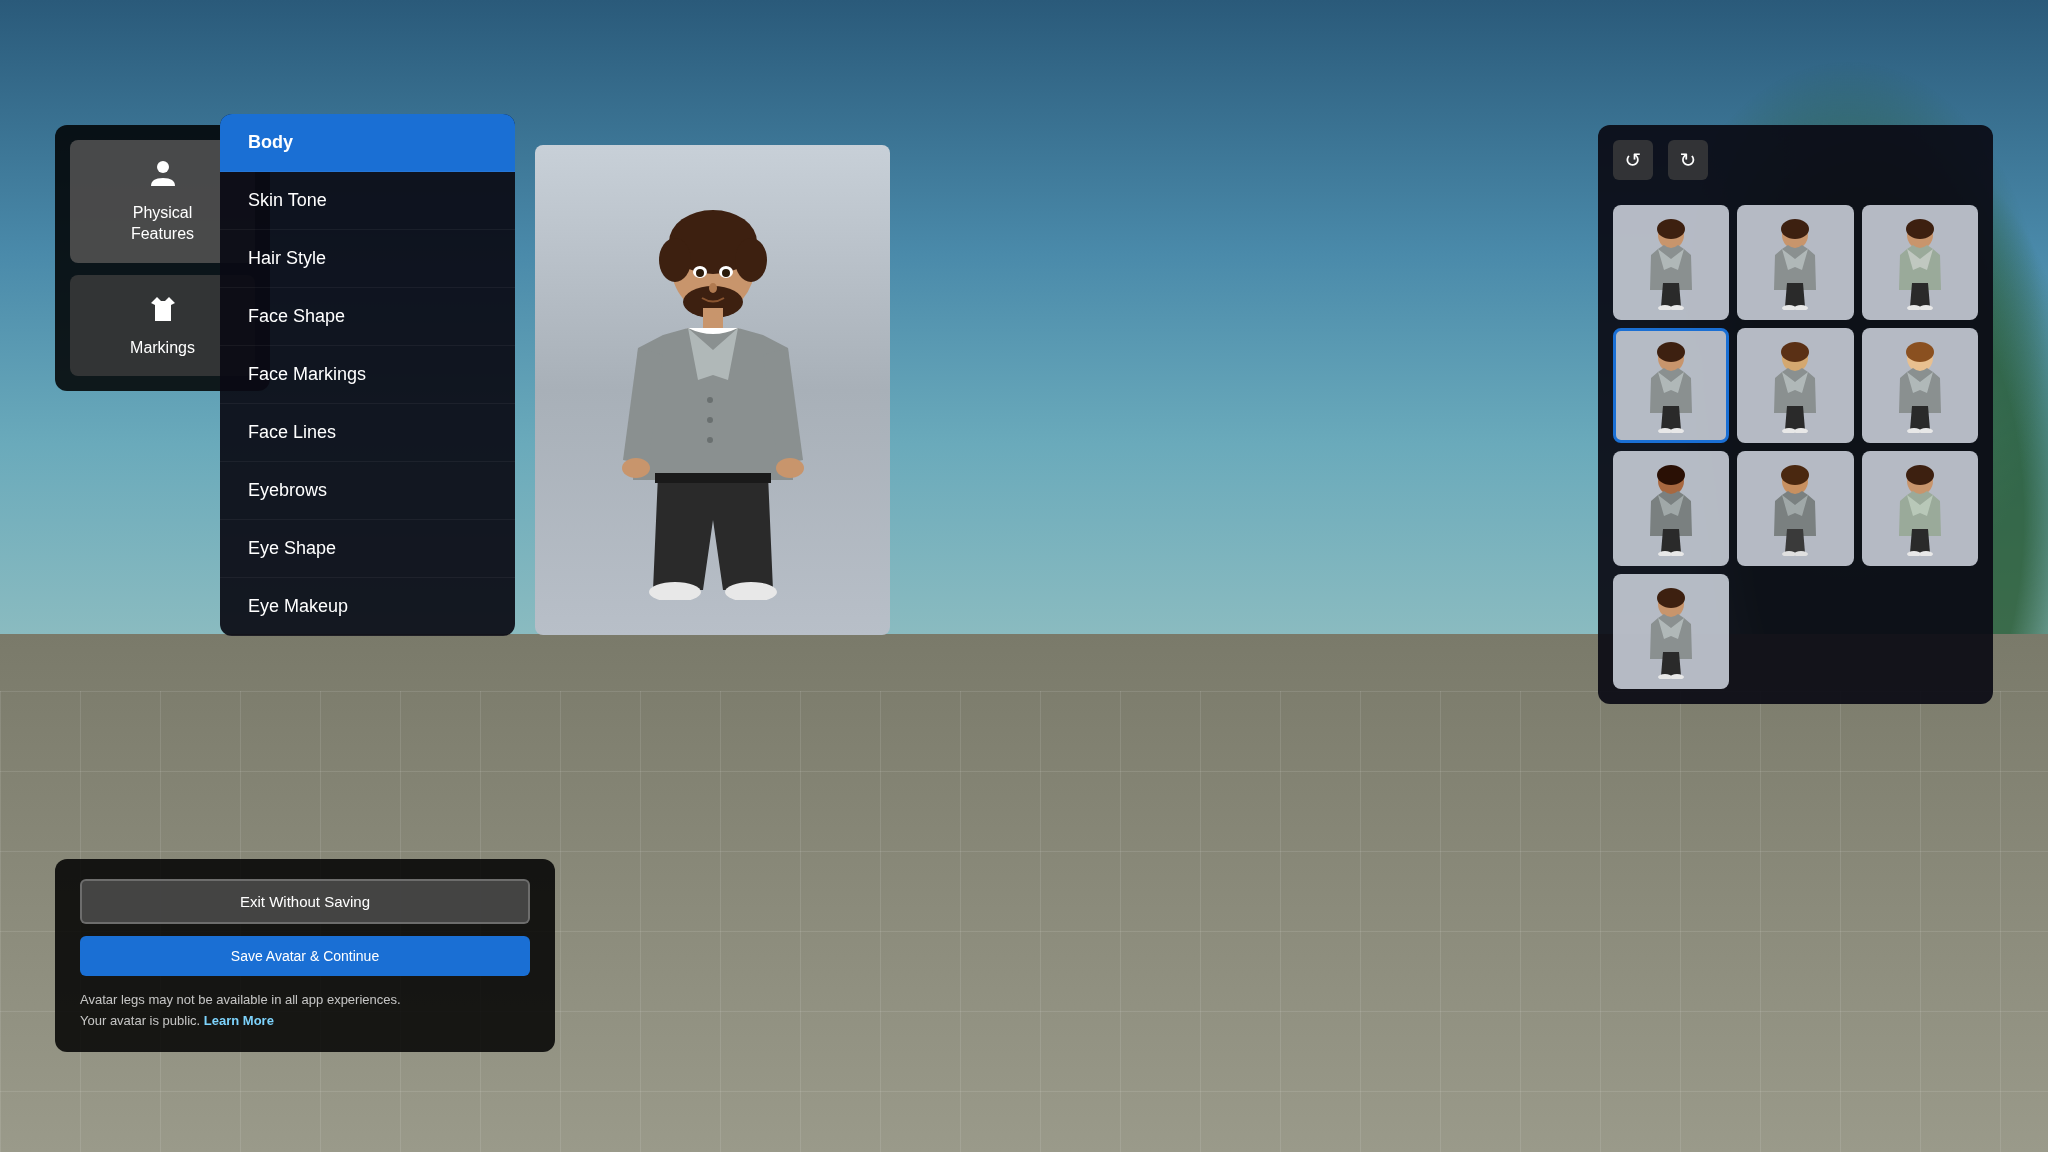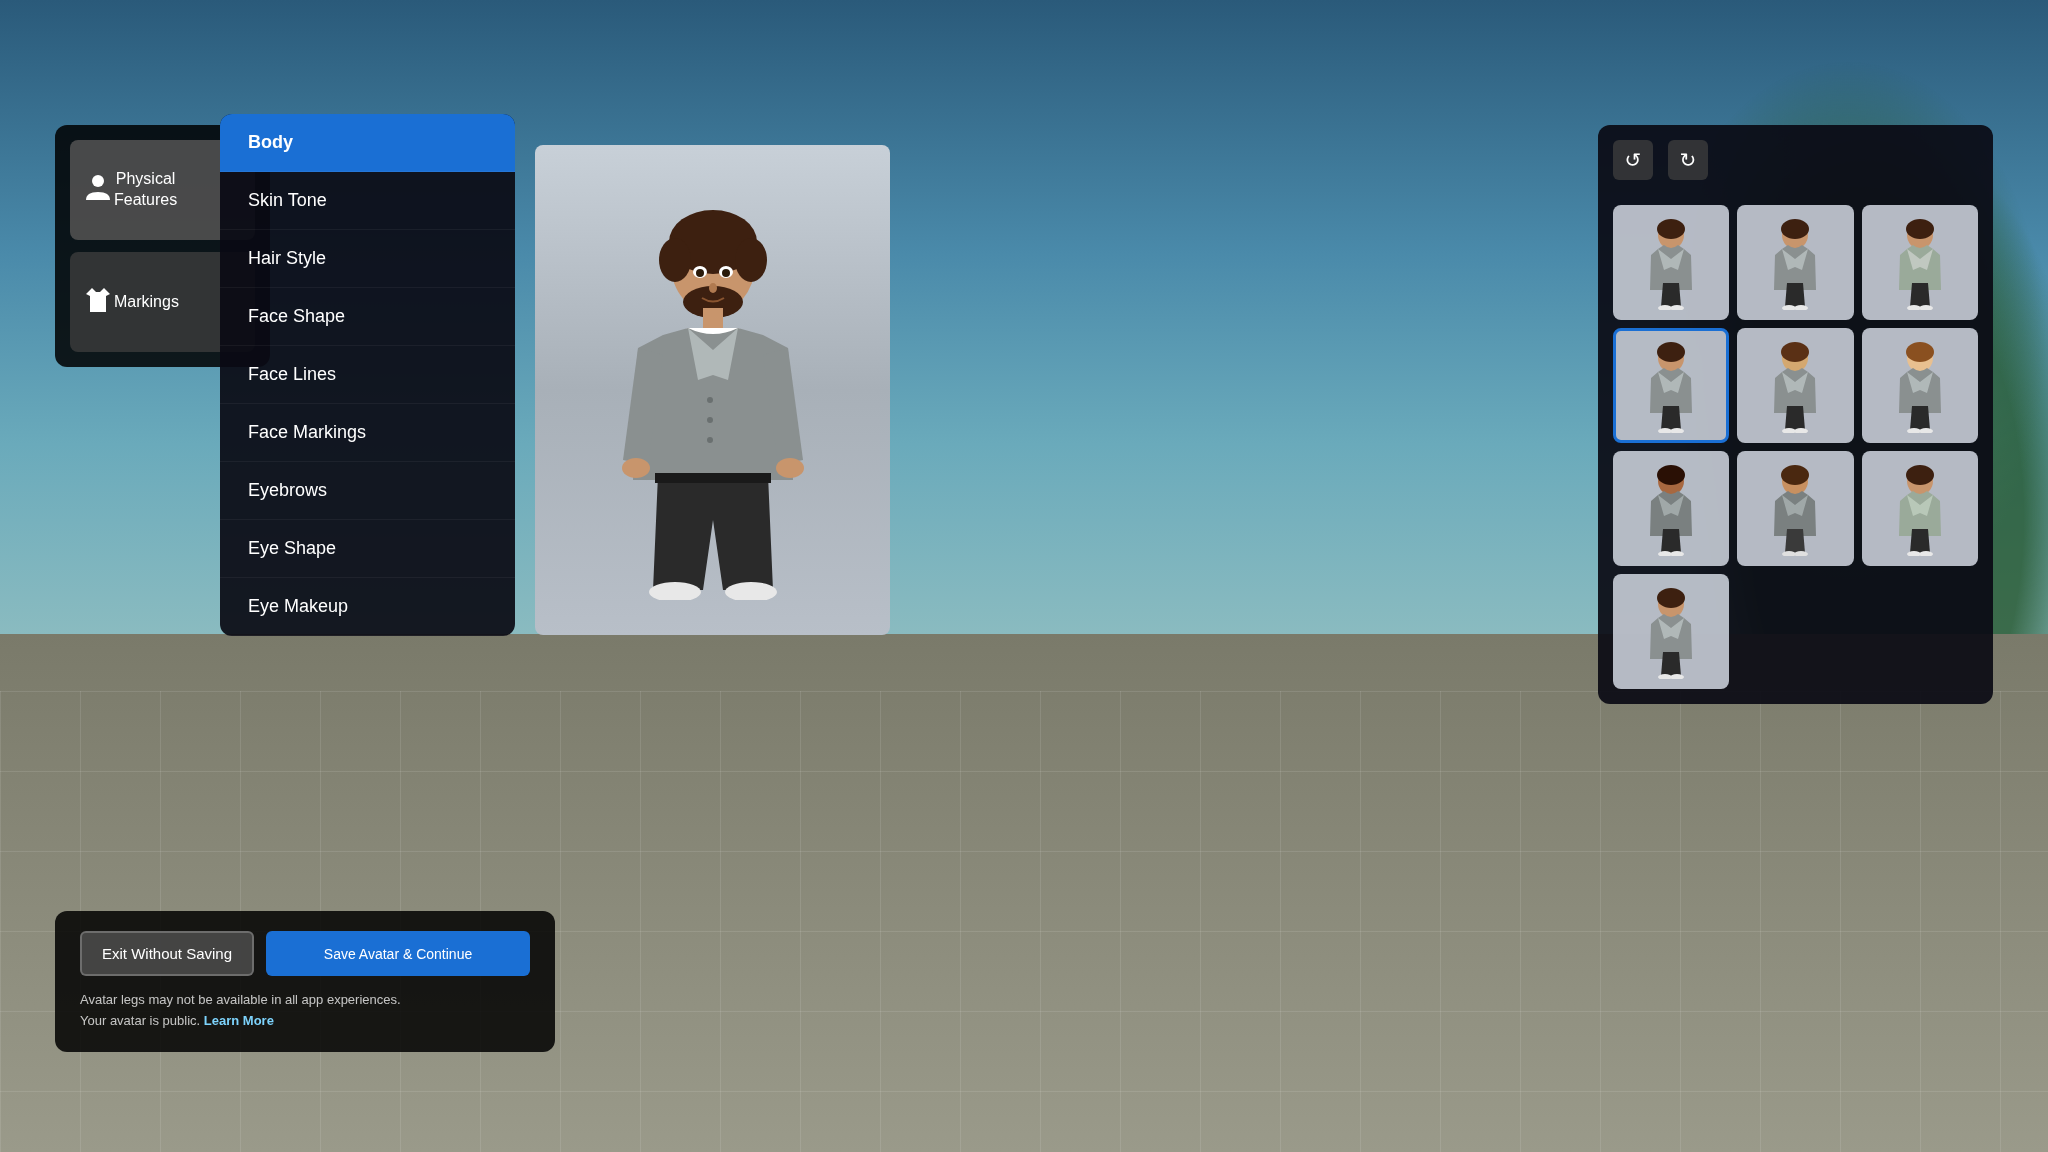--- a/index.html
+++ b/index.html
@@ -83,22 +83,23 @@
     }
 
     .category-btn {
       background: rgba(60,60,60,0.8);
       border: none;
       border-radius: 8px;
       padding: 18px 12px;
       color: white;
       cursor: pointer;
       display: flex;
+      flex-direction: column;
       align-items: center;
-      gap: 0;
+      gap: 8px;
       font-size: 16px;
       font-weight: 500;
       text-align: center;
       line-height: 1.3;
       min-height: 100px;
     }
 
     .category-btn.active {
       background: rgba(80,80,80,0.9);
     }
@@ -140,20 +141,21 @@
       width: 500px;
       background: rgba(0,0,0,0.85);
       border-radius: 12px;
       padding: 20px 25px;
     }
 
     .bottom-buttons {
       display: flex;
       gap: 12px;
       margin-bottom: 14px;
+      flex-direction: column;
     }
 
     .btn-exit {
       background: rgba(80,80,80,0.8);
       border: 2px solid rgba(150,150,150,0.5);
       border-radius: 6px;
       color: white;
       padding: 12px 20px;
       font-size: 15px;
       cursor: pointer;
@@ -316,24 +318,24 @@
   <div class="menu-item">
     <span>Skin Tone</span>
   </div>
   <div class="menu-item">
     <span>Hair Style</span>
   </div>
   <div class="menu-item">
     <span>Face Shape</span>
   </div>
   <div class="menu-item">
+    <span>Face Markings</span>
+  </div>
+  <div class="menu-item">
     <span>Face Lines</span>
-  </div>
-  <div class="menu-item">
-    <span>Face Markings</span>
   </div>
   <div class="menu-item">
     <span>Eyebrows</span>
   </div>
   <div class="menu-item">
     <span>Eye Shape</span>
   </div>
   <div class="menu-item">
     <span>Eye Makeup</span>
   </div>

